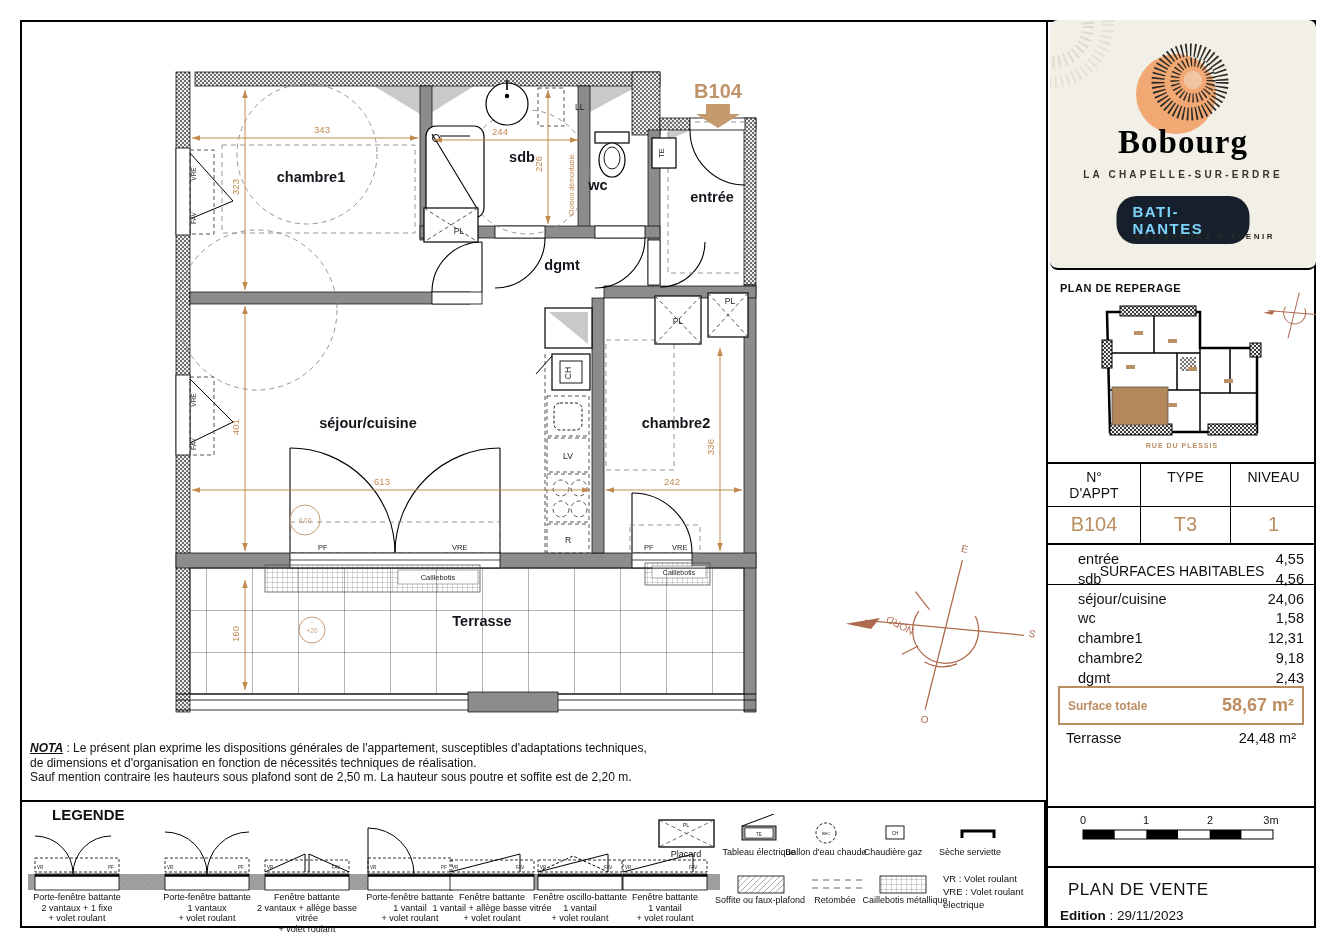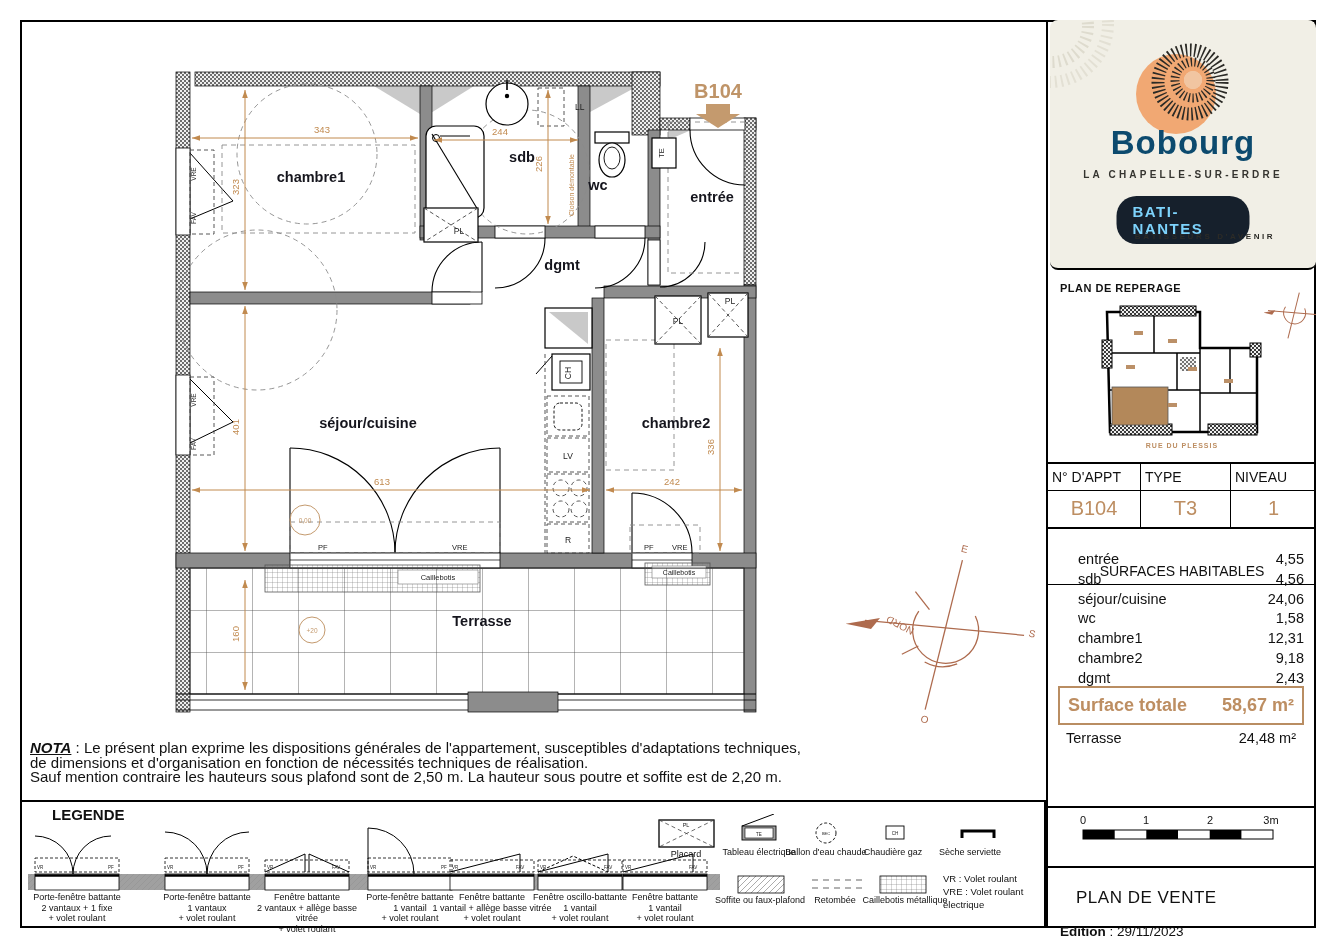--- a/index.html
+++ b/index.html
@@ -18,57 +18,57 @@
   .dim{stroke:#c18a4f;stroke-width:1;}
   .dimt{fill:#c18a4f;font-size:9.5px;}
   .lvl{fill:none;stroke:#c49a6e;stroke-width:1;}
   .lvlt{fill:#c49a6e;font-size:6.5px;}
   .roomt{font-weight:bold;font-size:14.5px;fill:#15151d;}
   .tag{font-size:7.5px;fill:#222;}
   .tagb{font-size:8.5px;fill:#222;}
   .soft{fill:#c9c9c9;}
   text{font-family:"Liberation Sans",sans-serif;}
   
-  .nota{position:absolute;left:30px;top:741px;width:1000px;font-size:15px;line-height:14.5px;color:#111;}
+  .nota{position:absolute;left:30px;top:741px;width:1000px;font-size:12px;line-height:14.5px;color:#111;}
   .nota b{font-style:italic;text-decoration:underline;}
   
   .legend-box{position:absolute;left:20px;top:800px;width:1026px;height:128px;border:2px solid #000;box-sizing:border-box;}
   .legend-title{position:absolute;left:10px;top:4px;font-size:15px;font-weight:bold;margin-left:20px;}
   .legend-svg{position:absolute;left:4px;top:12px;}
   .lg-cap{position:absolute;width:120px;text-align:center;font-size:9px;line-height:10.5px;color:#111;}
   .lg-cap2{position:absolute;width:110px;text-align:center;font-size:9px;line-height:10.5px;color:#111;}
   .lg-abbr{position:absolute;font-size:9.5px;line-height:13px;color:#111;}
   
   .right-col{position:absolute;left:1046px;top:20px;width:270px;height:908px;border-left:2px solid #000;box-sizing:border-box;}
   .logo-panel{position:absolute;left:2px;top:0px;width:266px;height:250px;background:#f1efe6;border-radius:8px;overflow:hidden;border-bottom:2px solid #000;box-sizing:border-box;}
-  .brand-name{position:absolute;left:0;top:104px;width:100%;text-align:center;font-family:Liberation Sans, sans-serif;font-weight:600;font-size:33px;color:#0c4a6e;letter-spacing:1px;}
+  .brand-name{position:absolute;left:0;top:104px;width:100%;text-align:center;font-family:Liberation Serif, serif;font-weight:600;font-size:33px;color:#000000;letter-spacing:1px;}
   .brand-loc{position:absolute;left:0;top:149px;width:100%;text-align:center;font-size:10px;letter-spacing:3.2px;color:#35342f;font-weight:bold;}
   .brand-pill{position:absolute;left:50%;transform:translateX(-50%);top:176px;background:#16202c;color:#7dd3fc;border-radius:20px;padding:7px 16px;font-size:15px;font-weight:bold;letter-spacing:1.5px;}
   .brand-tag{position:absolute;left:0;top:212px;width:100%;text-align:center;font-size:8px;letter-spacing:2.6px;color:#2c2b27;font-weight:bold;padding-left:22px;}
   .reperage-title{position:absolute;left:12px;top:262px;font-size:11px;font-weight:bold;letter-spacing:0.5px;}
   .mini-plan{position:absolute;left:44px;top:275px;}
   .mini-compass{position:absolute;left:216px;top:268px;}
   .street{position:absolute;left:44px;top:422px;width:180px;text-align:center;font-size:7px;letter-spacing:1px;color:#bd8e62;font-weight:bold;}
   .appt-table{position:absolute;left:0;top:442px;width:268px;display:grid;grid-template-columns:92px 90px 86px;border-top:2px solid #000;border-bottom:2px solid #000;}
-  .appt-table .hc{border-bottom:1.5px solid #000;text-align:left;font-size:14px;padding:5px 4px;}
+  .appt-table .hc{border-bottom:1.5px solid #000;text-align:center;font-size:14px;padding:5px 16px;}
   .appt-table .hc+.hc, .appt-table .vc+.vc{border-left:1.5px solid #000;}
   .appt-table .vc{text-align:center;font-size:20px;color:#bd8e62;padding:6px 0 7px;}
   .shab{position:absolute;left:0;top:502px;width:268px;border-bottom:1.5px solid #000;text-align:center;font-size:14px;padding:5px 0;box-sizing:border-box;margin-top:36px;}
   .surf-list{position:absolute;left:0;top:530px;width:268px;font-size:14.5px;}
   .surf-row{display:flex;justify-content:space-between;padding:0 12px 0 30px;line-height:19.8px;}
   .total-box{position:absolute;left:10px;top:666px;width:246px;border:2px solid #b98d62;display:flex;justify-content:space-between;align-items:center;padding:7px 8px;box-sizing:border-box;color:#bd8e62;font-weight:bold;}
-  .total-box .tl{font-size:18px;}
+  .total-box .tl{font-size:12px;}
   .total-box .tv{font-size:18px;}
   .terr-row{position:absolute;left:10px;top:710px;width:246px;display:flex;justify-content:space-between;padding:0 8px;box-sizing:border-box;font-size:14.5px;}
   .rule1{position:absolute;left:0;top:786px;width:268px;border-top:2px solid #000;}
   .rule2{position:absolute;left:0;top:846px;width:268px;border-top:2px solid #000;}
   .scalebar{position:absolute;left:25px;top:788px;}
   .scalebar text{font-size:11px;fill:#111;}
   .footer{position:absolute;left:12px;top:852px;}
-  .footer .ft{font-size:17px;letter-spacing:0.5px;margin:16px;}
+  .footer .ft{font-size:17px;letter-spacing:0.5px;margin:8px;}
   .footer .fe{font-size:13.5px;margin-top:3px;}
   .footer .fe b{font-weight:bold;}
 </style>
 </head>
 <body>
 
 <div class="page">
   <div class="page-border"></div>
 
   <svg class="plan-svg" width="1024" height="718" viewBox="0 0 1024 718">

